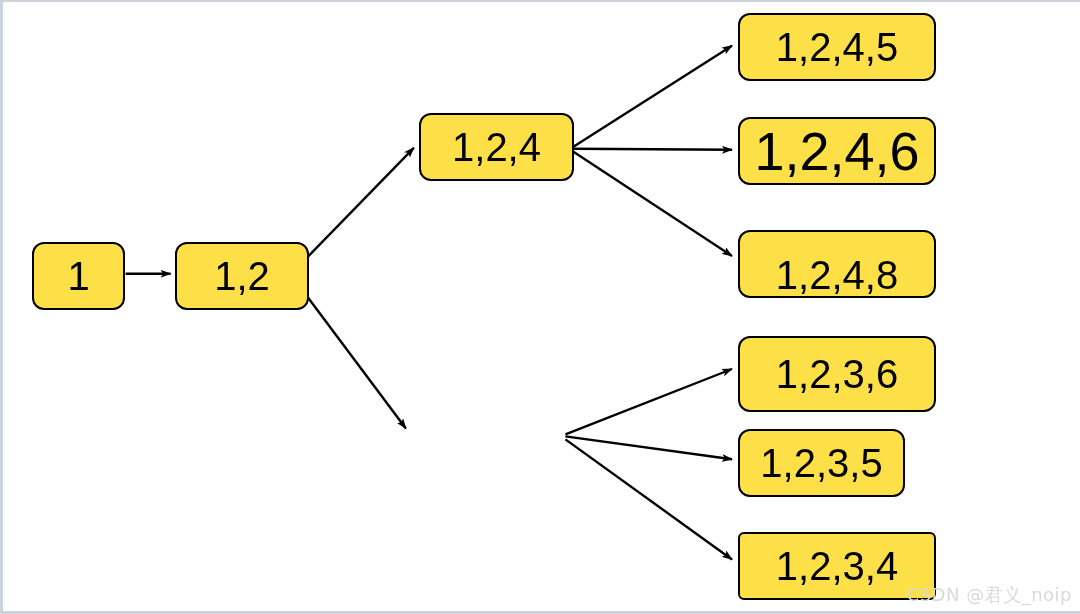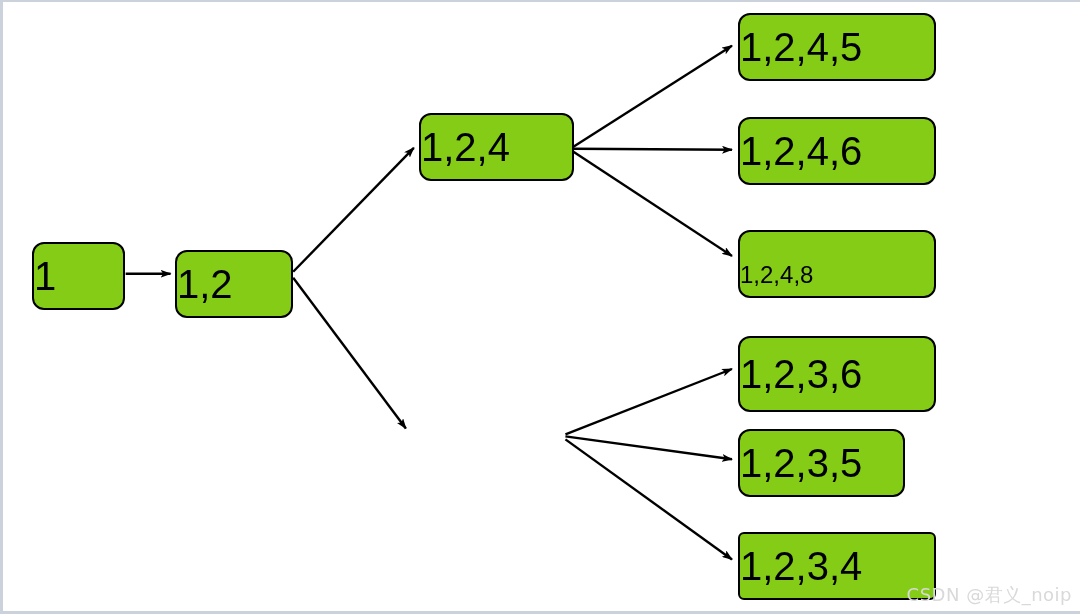--- a/index.html
+++ b/index.html
@@ -23,25 +23,26 @@
     position: absolute;
     left: 0;
     top: 0;
     width: 100%;
     height: 100%;
     pointer-events: none;
   }
   .node {
     position: absolute;
     box-sizing: border-box;
-    background: #84cc16;
+    background: #fde047;
     border: 2.5px solid #000000;
     border-radius: 12px;
     display: flex;
     align-items: center;
+    justify-content: center;
     color: #000000;
     letter-spacing: 0px;
     white-space: nowrap;
   }
   .node-label {
     font-weight: 400;
     line-height: 1;
     color: #000000;
   }
   .watermark {
@@ -75,34 +76,34 @@
         <line x1="572" y1="151" x2="731" y2="256" stroke="#000000" stroke-width="2.4" marker-end="url(#arrowhead)"></line>
         <line x1="564" y1="436" x2="731" y2="370" stroke="#000000" stroke-width="2.4" marker-end="url(#arrowhead)"></line>
         <line x1="564" y1="438" x2="731" y2="461" stroke="#000000" stroke-width="2.4" marker-end="url(#arrowhead)"></line>
         <line x1="564" y1="441" x2="731" y2="562" stroke="#000000" stroke-width="2.4" marker-end="url(#arrowhead)"></line>
       </g>
   </svg>
 
   <div class="node" style="left: 29px; top: 240px; width: 93px; height: 68px; border-color: rgb(0, 0, 0);">
     <span class="node-label" style="font-size: 40px;">1</span>
   </div>
-  <div class="node" style="left: 172px; top: 248px; width: 118px; height: 68px; border-color: rgb(0, 0, 0);">
+  <div class="node" style="left: 172px; top: 240px; width: 134px; height: 68px; border-color: rgb(0, 0, 0);">
     <span class="node-label" style="font-size: 40px;">1,2</span>
   </div>
   <div class="node" style="left: 416px; top: 111px; width: 155px; height: 68px; border-color: rgb(0, 0, 0);">
     <span class="node-label" style="font-size: 40px;">1,2,4</span>
   </div>
   <div class="node" style="left: 735px; top: 11px; width: 198px; height: 68px; border-color: rgb(0, 0, 0);">
     <span class="node-label" style="font-size: 40px;">1,2,4,5</span>
   </div>
   <div class="node" style="left: 735px; top: 115px; width: 198px; height: 68px; border-color: rgb(0, 0, 0);">
-    <span class="node-label" style="font-size: 40px;">1,2,4,6</span>
+    <span class="node-label" style="font-size: 54px;">1,2,4,6</span>
   </div>
   <div class="node" style="left: 735px; top: 228px; width: 198px; height: 68px; border-color: rgb(0, 0, 0);">
-    <span class="node-label" style="font-size: 24px; margin-top: 21px;">1,2,4,8</span>
+    <span class="node-label" style="font-size: 40px; margin-top: 21px;">1,2,4,8</span>
   </div>
   <div class="node" style="left: 735px; top: 334px; width: 198px; height: 76px; border-color: rgb(0, 0, 0);">
     <span class="node-label" style="font-size: 40px;">1,2,3,6</span>
   </div>
   <div class="node" style="left: 735px; top: 427px; width: 167px; height: 68px; border-color: rgb(0, 0, 0);">
     <span class="node-label" style="font-size: 40px;">1,2,3,5</span>
   </div>
   <div class="node" style="left: 735px; top: 530px; width: 198px; height: 68px; border-color: rgb(0, 0, 0); border-radius: 6px;">
     <span class="node-label" style="font-size: 40px;">1,2,3,4</span>
   </div>

